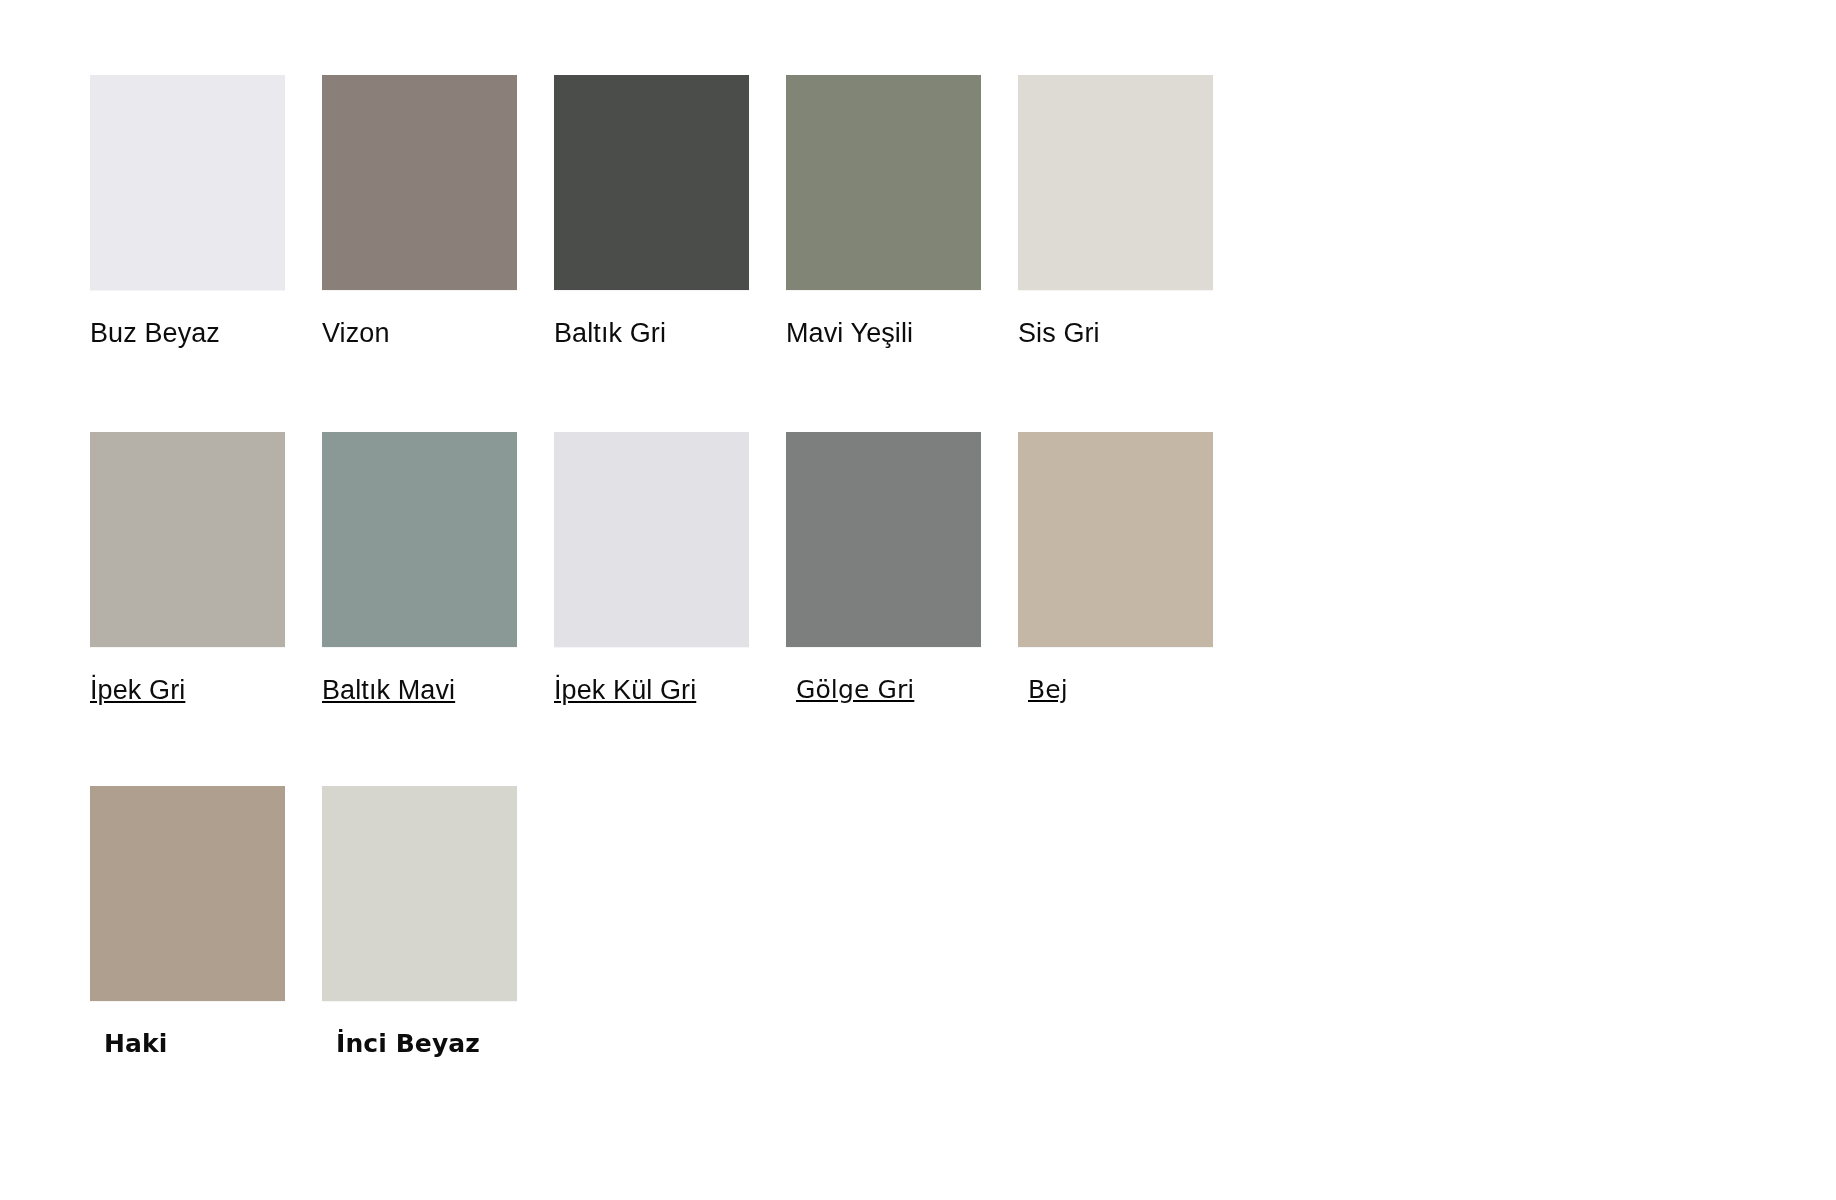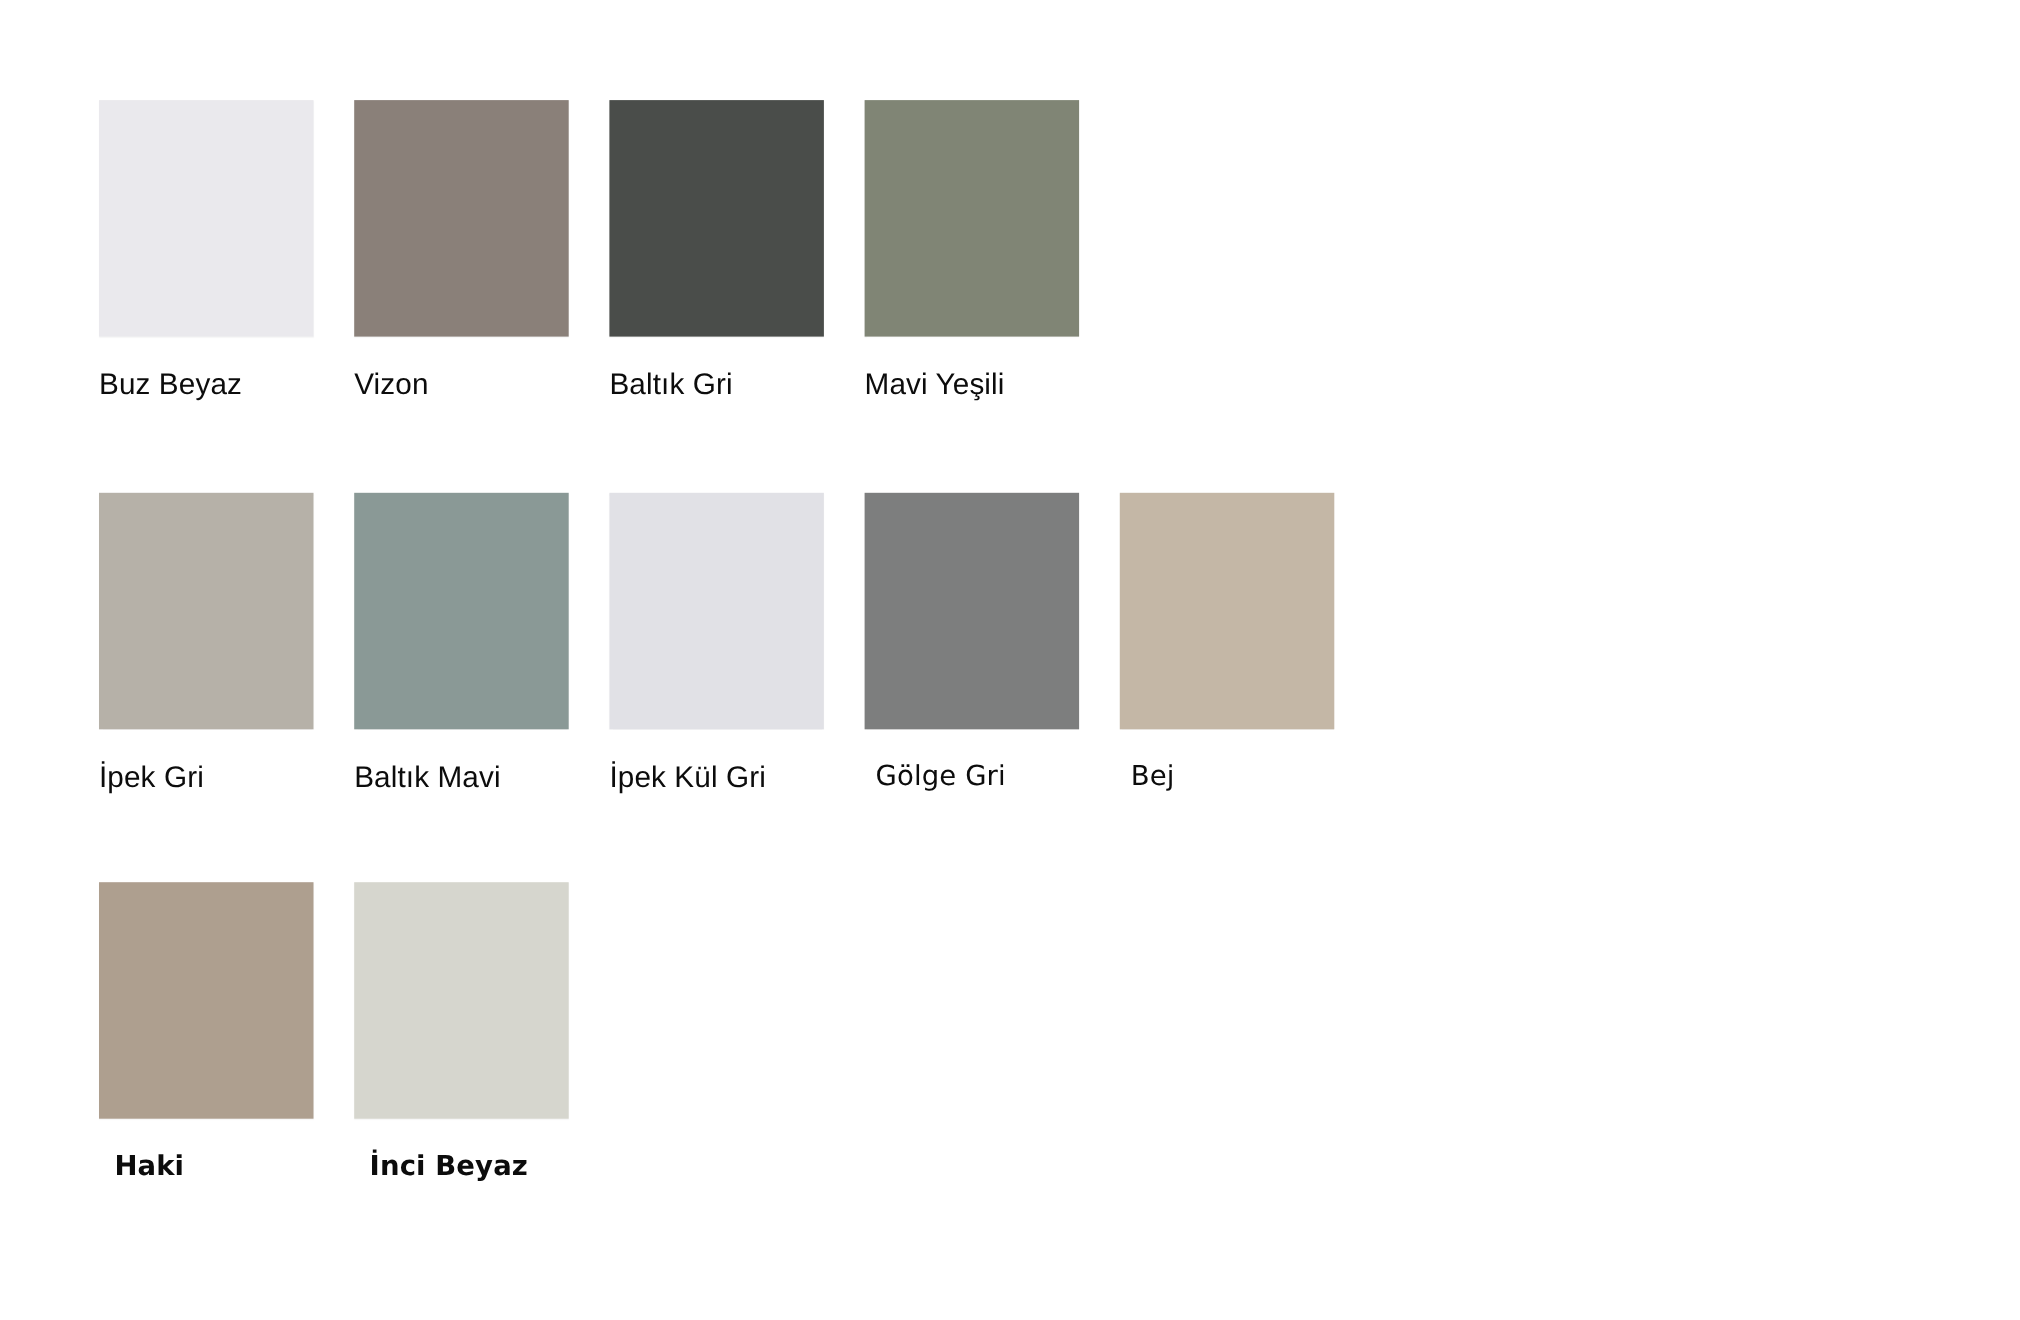--- a/index.html
+++ b/index.html
@@ -16,33 +16,32 @@
     -webkit-font-smoothing: antialiased;
   }
 
   #palette-board {
     position: absolute;
     left: 0;
     top: 0;
     width: 1836px;
     height: 1172px;
     background: #ffffff;
-    margin-top: 16px;
   }
 
   .swatch-row {
     position: absolute;
     left: 90px;
     display: flex;
     flex-direction: row;
     align-items: flex-start;
   }
 
   .swatch-row[data-row="0"] { top: 75px; }
-  .swatch-row[data-row="1"] { top: 432px; }
+  .swatch-row[data-row="1"] { top: 432px; text-decoration: underline; }
   .swatch-row[data-row="2"] { top: 786px; }
 
   .swatch-cell {
     width: 195px;
     margin-right: 37px;
     display: flex;
     flex-direction: column;
     align-items: flex-start;
   }
 
@@ -95,20 +94,24 @@
         <div class="swatch-label">Vizon</div>
       </div>
       <div class="swatch-cell">
         <div class="swatch-chip" style="background-color: rgb(74, 77, 74);"></div>
         <div class="swatch-label">Baltık Gri</div>
       </div>
       <div class="swatch-cell">
         <div class="swatch-chip" style="background-color: rgb(128, 133, 117);"></div>
         <div class="swatch-label">Mavi Yeşili</div>
       </div>
+      <div class="swatch-cell">
+        <div class="swatch-chip" style="background-color: rgb(222, 219, 212);"></div>
+        <div class="swatch-label">Sis Gri</div>
+      </div>
     </div>
   <div class="swatch-row" data-row="1">
       <div class="swatch-cell">
         <div class="swatch-chip" style="background-color: rgb(182, 177, 168);"></div>
         <div class="swatch-label">İpek Gri</div>
       </div>
       <div class="swatch-cell">
         <div class="swatch-chip" style="background-color: rgb(138, 153, 150);"></div>
         <div class="swatch-label">Baltık Mavi</div>
       </div>

